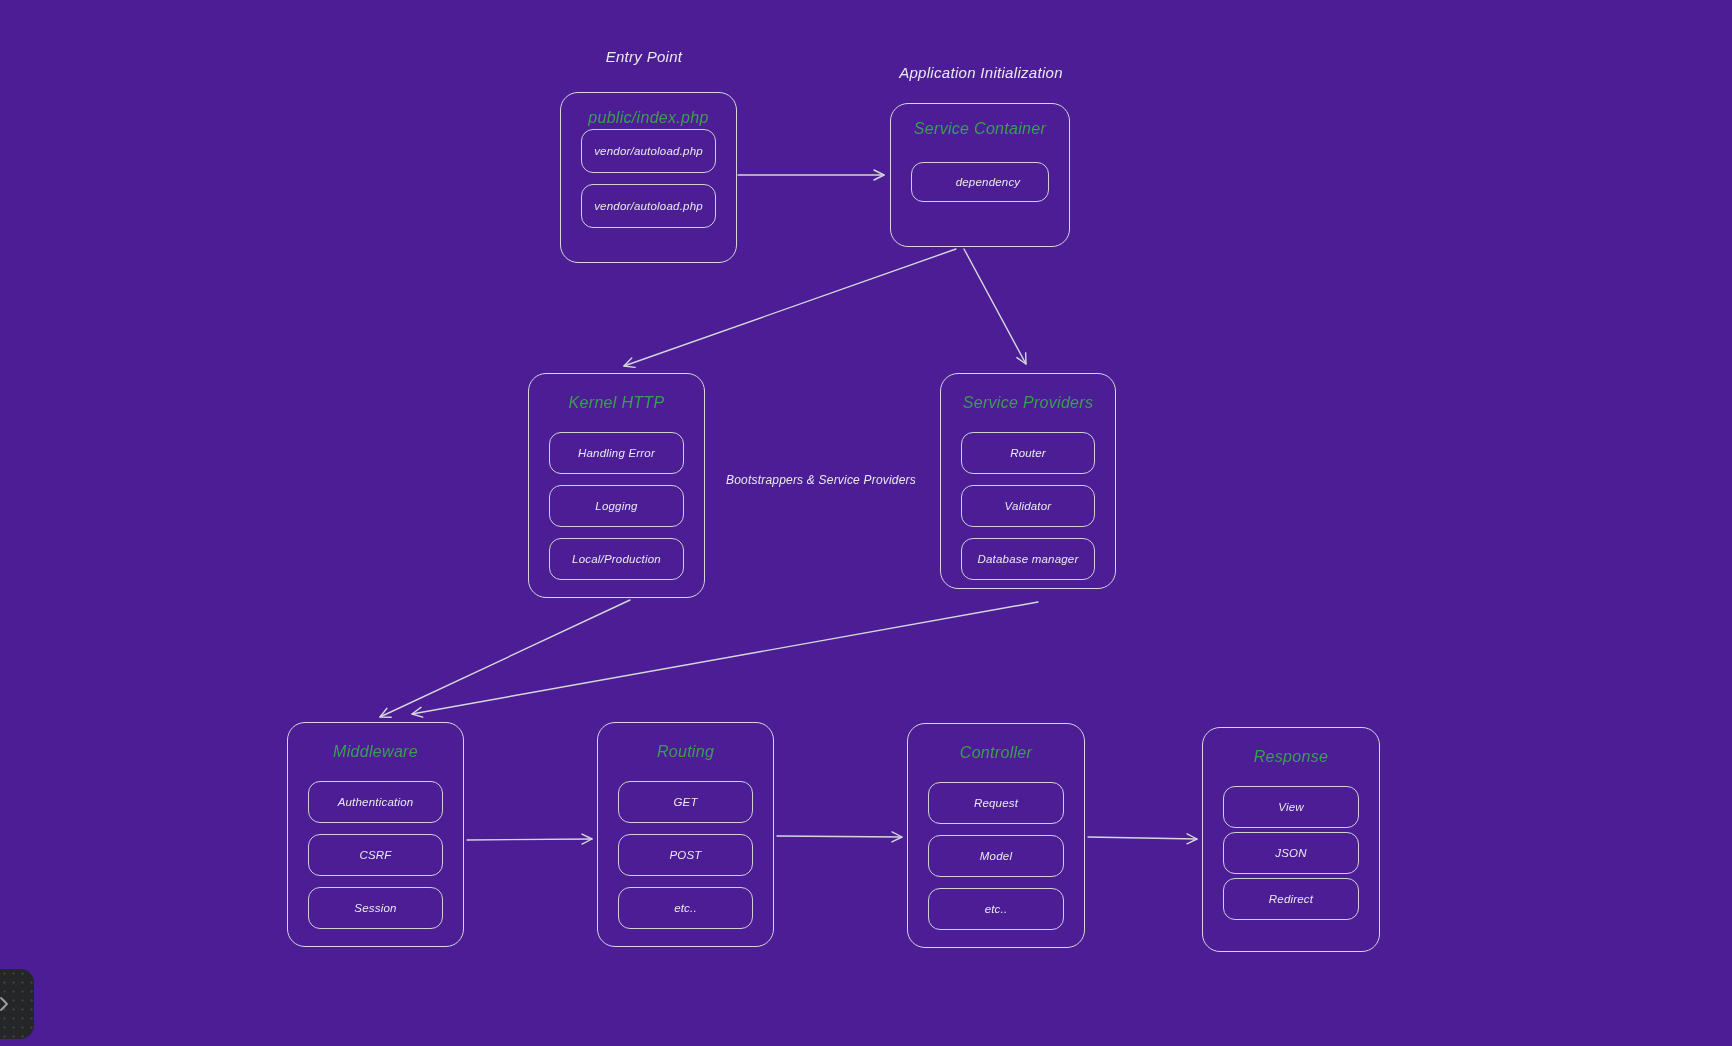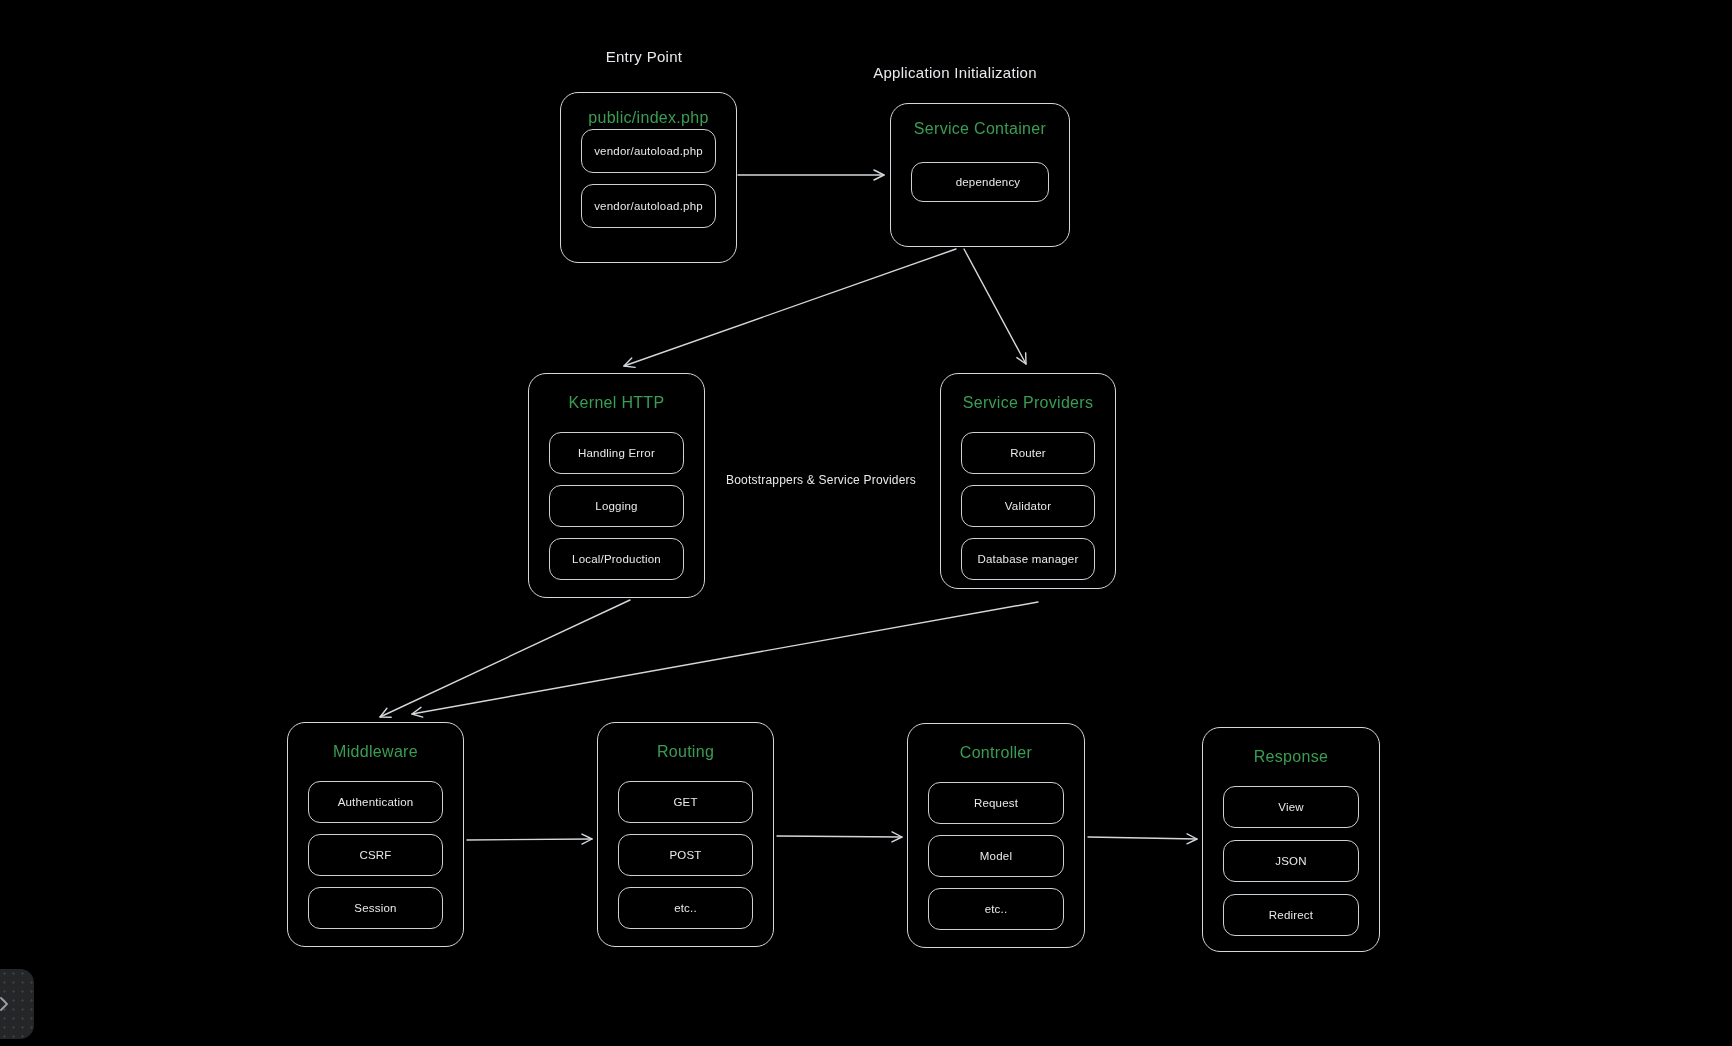--- a/index.html
+++ b/index.html
@@ -5,22 +5,23 @@
   html, body {
     margin: 0;
     padding: 0;
     background: #121212;
     font-family: "Liberation Sans", "DejaVu Sans", sans-serif;
   }
   .stage {
     position: relative;
     width: 1732px;
     height: 1046px;
-    background: #000000;
+    background: #4c1d95;
     overflow: hidden;
+    font-style: italic;
   }
   .arrows-layer {
     position: absolute;
     left: 0; top: 0;
     width: 1732px; height: 1046px;
     pointer-events: none;
   }
   .canvas-label {
     position: absolute;
     transform: translate(-50%, -50%);
@@ -80,21 +81,21 @@
   .g-container  { left: 890px;  top: 103px; width: 180px; height: 144px; }
   .g-container .group-title { margin-top: 16px; }
   .g-container .items       { margin-top: 24px; padding: 0 1px; }
   .g-container .item        { height: 40px; padding-left: 16px; }
   .g-kernel     { left: 528px;  top: 373px; width: 177px; height: 225px; }
   .g-providers  { left: 940px;  top: 373px; width: 176px; height: 216px; }
   .g-middleware { left: 287px;  top: 722px; width: 177px; height: 225px; }
   .g-routing    { left: 597px;  top: 722px; width: 177px; height: 225px; }
   .g-controller { left: 907px;  top: 723px; width: 178px; height: 225px; }
   .g-response   { left: 1202px; top: 727px; width: 178px; height: 225px; }
-  .g-response .items { gap: 12px; margin-top: 20px; }
+  .g-response .items { gap: 4px; margin-top: 20px; }
 
   .collapsed-panel {
     position: absolute;
     left: -18px;
     top: 969px;
     width: 52px;
     height: 70px;
     border-radius: 14px;
     background-color: #242628;
     background-image: radial-gradient(#3a3d40 1px, transparent 1.2px);
@@ -127,21 +128,21 @@
       <path d="M964,249 L1026,364" marker-end="url(#ah)"></path>
       <path d="M630,600 L380,717" marker-end="url(#ah)"></path>
       <path d="M1038,602 L412,714" marker-end="url(#ah)"></path>
       <path d="M467,840 L592,839" marker-end="url(#ah)"></path>
       <path d="M777,836 L902,837" marker-end="url(#ah)"></path>
       <path d="M1088,837 L1197,839" marker-end="url(#ah)"></path>
     </g>
   </svg>
 
   <div class="canvas-label" style="left:644px; top:56px;">Entry Point</div>
-  <div class="canvas-label" style="left:955px; top:72px;">Application Initialization</div>
+  <div class="canvas-label" style="left:981px; top:72px;">Application Initialization</div>
   <div class="canvas-label small" style="left:821px; top:480px;">Bootstrappers &amp; Service Providers</div>
 
   <div class="group g-public">
     <div class="group-title">public/index.php</div>
     <div class="items">
       <div class="item">vendor/autoload.php</div>
       <div class="item">vendor/autoload.php</div>
     </div>
   </div>
 

